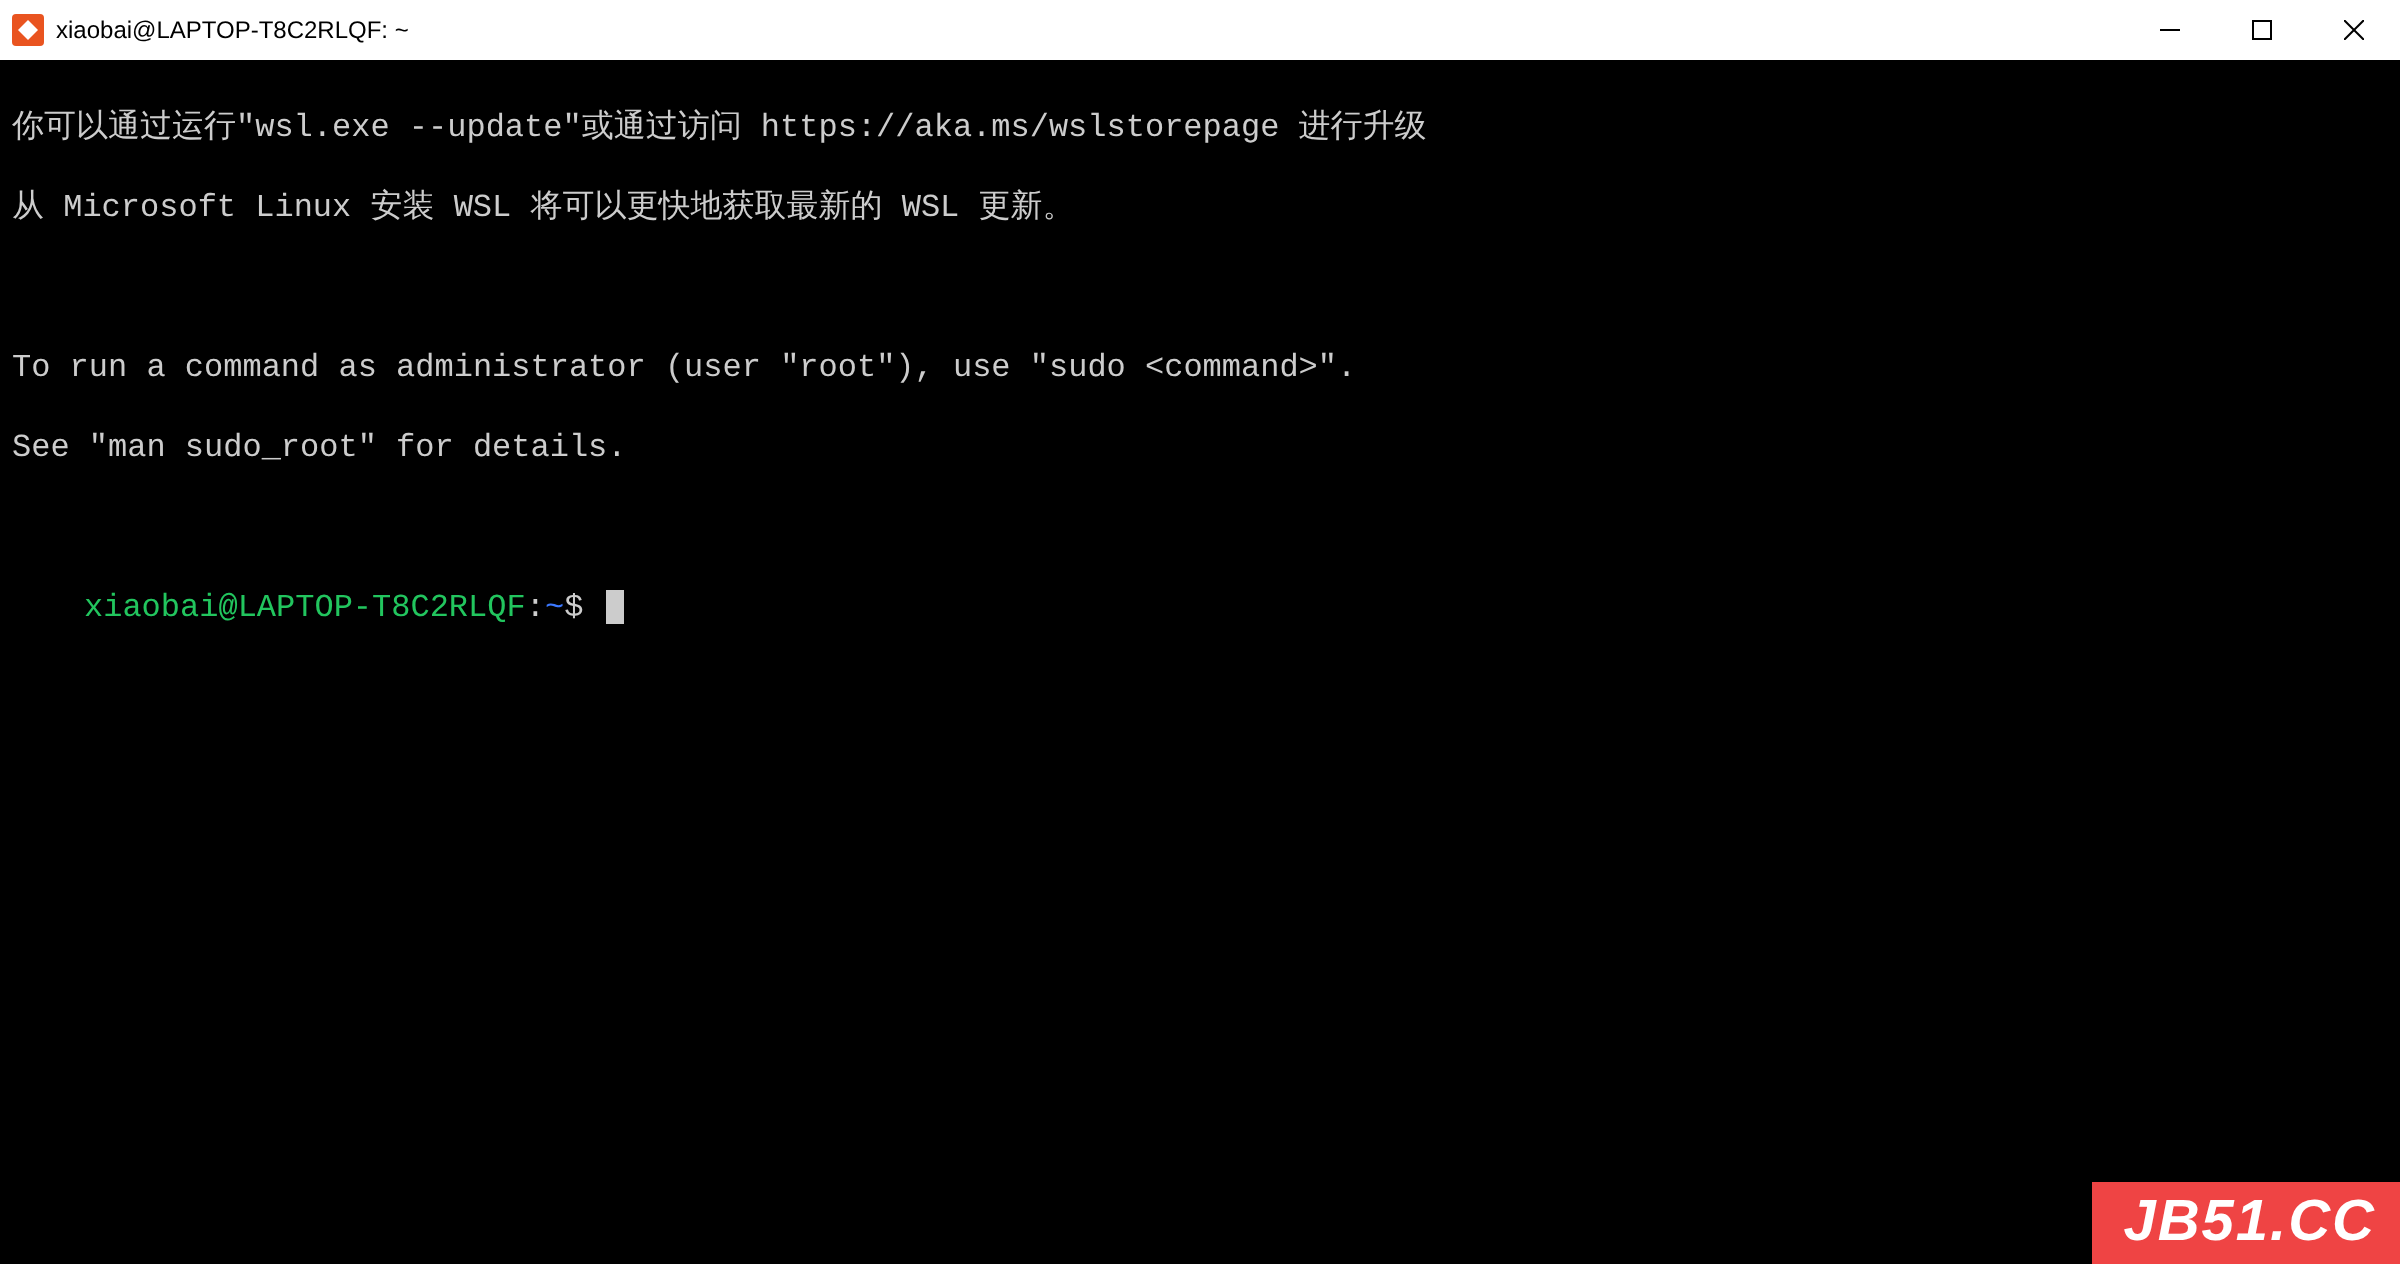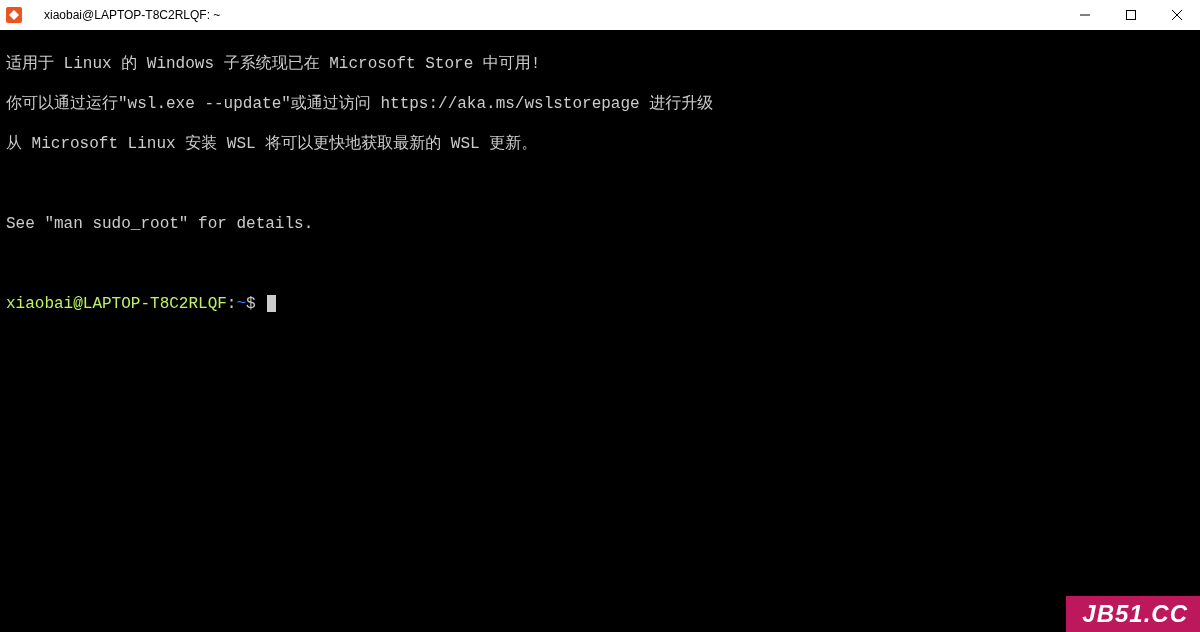--- a/index.html
+++ b/index.html
@@ -41,21 +41,20 @@
     .app-icon-inner {
       width: 10px;
       height: 10px;
       background: #fff;
       clip-path: polygon(50% 0%, 100% 50%, 50% 100%, 0% 50%);
     }
     .title-text {
       font-size: 12px;
       color: #000;
       font-family: 'Segoe UI', Tahoma, sans-serif;
-      margin-left: 16px;
     }
     .window-controls {
       display: flex;
       height: 100%;
     }
     .win-btn {
       width: 46px;
       height: 30px;
       display: flex;
       align-items: center;
@@ -70,47 +69,48 @@
       font-size: 16px;
       line-height: 20px;
       color: #cccccc;
       white-space: pre;
       letter-spacing: 0;
     }
     .line {
       min-height: 20px;
     }
     .prompt-user {
-      color: #bef264;
+      color: #22c55e;
+      margin-left: 36px;
     }
     .prompt-path {
       color: #3b78ff;
     }
     .prompt-dollar {
       color: #cccccc;
     }
     .cursor {
       display: inline-block;
       width: 9px;
       height: 17px;
       background: #cccccc;
       vertical-align: text-bottom;
       margin-left: 2px;
       margin-bottom: 1px;
     }
     .watermark {
       position: absolute;
       bottom: 0;
       right: 0;
-      background: #be185d;
+      background: #ef4444;
       color: #fff;
       font-family: Arial, sans-serif;
       font-weight: bold;
       font-style: italic;
-      font-size: 24px;
+      font-size: 29px;
       padding: 4px 12px 4px 16px;
       letter-spacing: 1px;
     }
   </style>
 </head>
 <body>
 
 <div class="titlebar">
   <div class="titlebar-left">
     <div class="app-icon">
@@ -132,22 +132,22 @@
     <div class="win-btn close">
       <svg width="10" height="10" viewBox="0 0 10 10">
           <line x1="0" y1="0" x2="10" y2="10" stroke="currentColor" stroke-width="1"></line>
           <line x1="10" y1="0" x2="0" y2="10" stroke="currentColor" stroke-width="1"></line>
         </svg>
     </div>
   </div>
 </div>
 
 <div class="terminal">
-<div class="line">适用于 Linux 的 Windows 子系统现已在 Microsoft Store 中可用!</div>
 <div class="line">你可以通过运行"wsl.exe --update"或通过访问 https://aka.ms/wslstorepage 进行升级</div>
 <div class="line">从 Microsoft Linux 安装 WSL 将可以更快地获取最新的 WSL 更新。</div>
 <div class="line"></div>
+<div class="line">To run a command as administrator (user "root"), use "sudo &lt;command&gt;".</div>
 <div class="line">See "man sudo_root" for details.</div>
 <div class="line"></div>
 <div class="line"><span class="prompt-user">xiaobai@LAPTOP-T8C2RLQF</span><span class="prompt-dollar">:</span><span class="prompt-path">~</span><span class="prompt-dollar">$</span> <span class="cursor"></span></div>
 </div>
 
 <div class="watermark">JB51.CC</div>
 
 </body></html>

